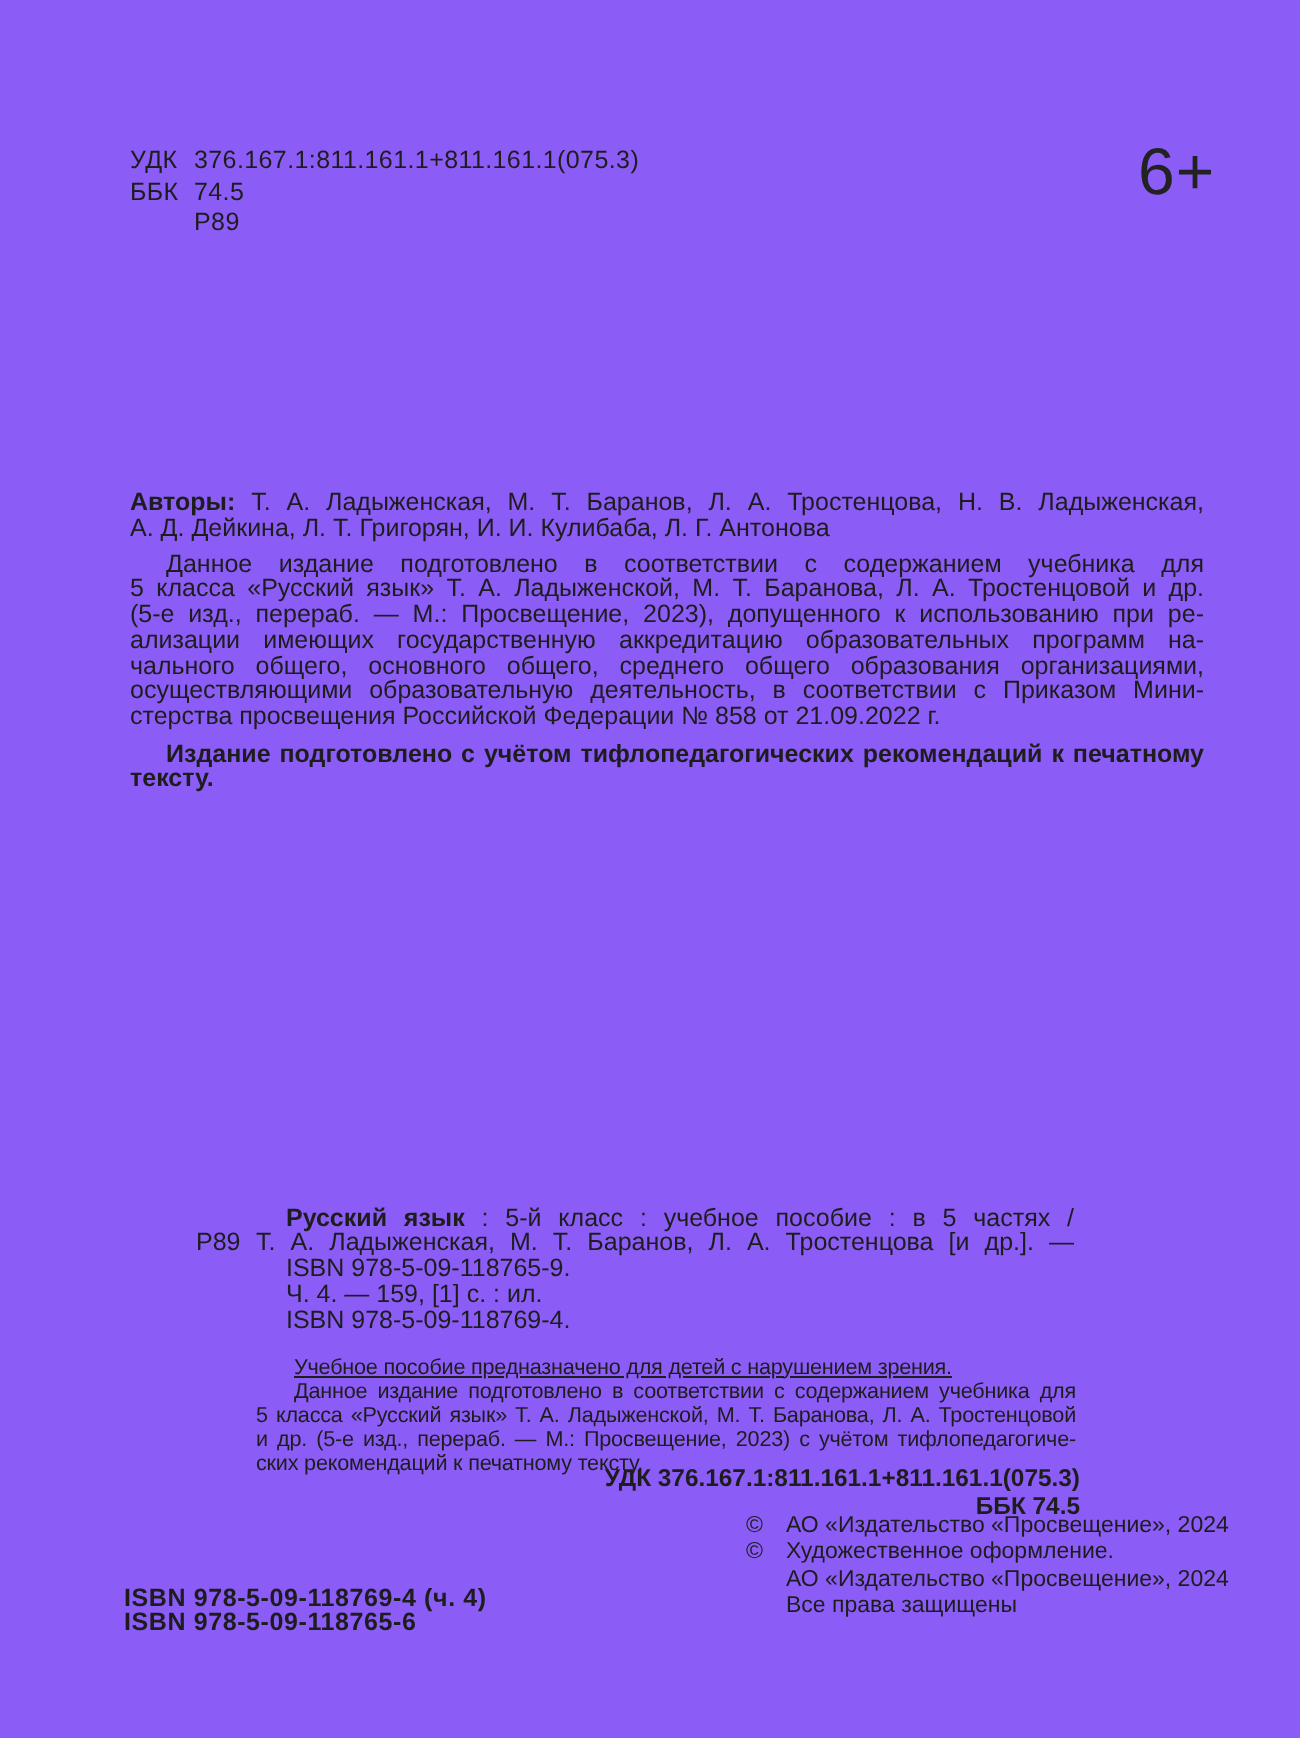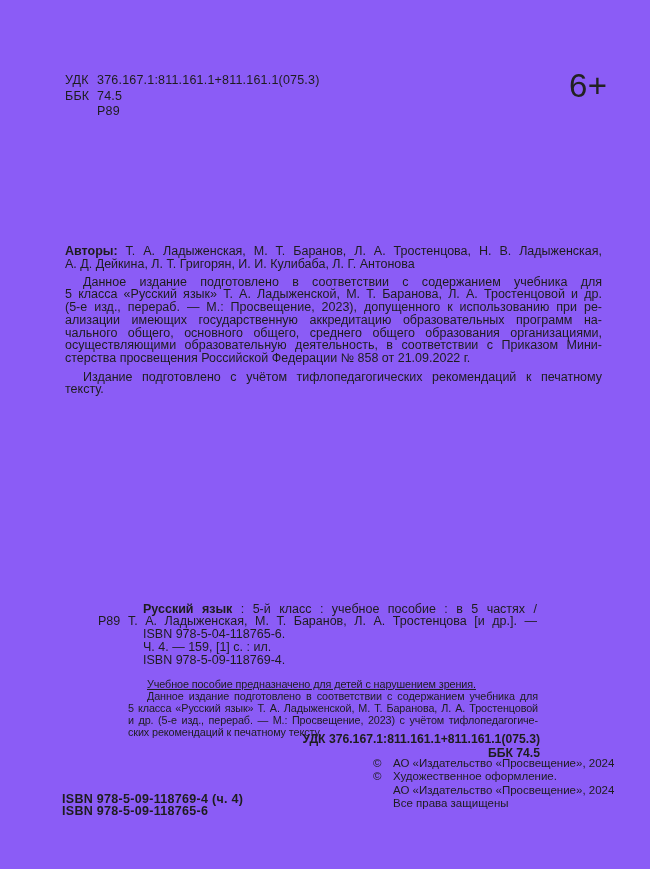--- a/index.html
+++ b/index.html
@@ -34,21 +34,21 @@
   }
 
   .authors {
     position: absolute; left: 65px; top: 245px; width: 537px;
     font-size: 12.5px; line-height: 12.8px;
   }
 
   .para1 { position: absolute; left: 65px; top: 275.5px; width: 537px;
     font-size: 12.5px; line-height: 12.8px; }
   .para2 { position: absolute; left: 65px; top: 370.5px; width: 537px;
-    font-size: 12.5px; line-height: 12.8px; }
+    font-size: 12.5px; line-height: 12.8px; font-weight: bold; }
   .indent-first > div:first-child { text-indent: 18px; }
 
   .card {
     position: absolute; left: 128px; top: 602.5px; width: 409px;
     font-size: 12.5px; line-height: 12.8px;
   }
   .card .ind { text-indent: 15px; }
   .card .pad { padding-left: 15px; }
   .card-sign { position: absolute; left: -30px; top: 12.8px; }
 
@@ -118,21 +118,21 @@
 
   <div class="para2 indent-first">
       <div class="jline">Издание подготовлено с учётом тифлопедагогических рекомендаций к печатному</div>
       <div class="jline last">тексту.</div>
     </div>
 
   <div class="card">
     <div class="card-sign">Р89</div>
     <div class="jline ind"><b>Русский язык</b> <span>: 5-й класс : учебное пособие : в 5 частях /</span></div>
     <div class="jline">Т. А. Ладыженская, М. Т. Баранов, Л. А. Тростенцова [и др.]. —</div>
-    <div class="left pad">ISBN 978-5-04-118765-6.</div>
+    <div class="left pad">ISBN 978-5-09-118765-9.</div>
     <div class="left pad">Ч. 4. — 159, [1] с. : ил.</div>
     <div class="left pad">ISBN 978-5-09-118769-4.</div>
   </div>
 
   <div class="annotation">
     <div class="left ind19">Учебное пособие предназначено для детей с нарушением зрения.</div>
     <div class="indent19-first">
         <div class="jline">Данное издание подготовлено в соответствии с содержанием учебника для</div>
         <div class="jline">5 класса «Русский язык» Т. А. Ладыженской, М. Т. Баранова, Л. А. Тростенцовой</div>
         <div class="jline">и др. (5-е изд., перераб. — М.: Просвещение, 2023) с учётом тифлопедагогиче-</div>

